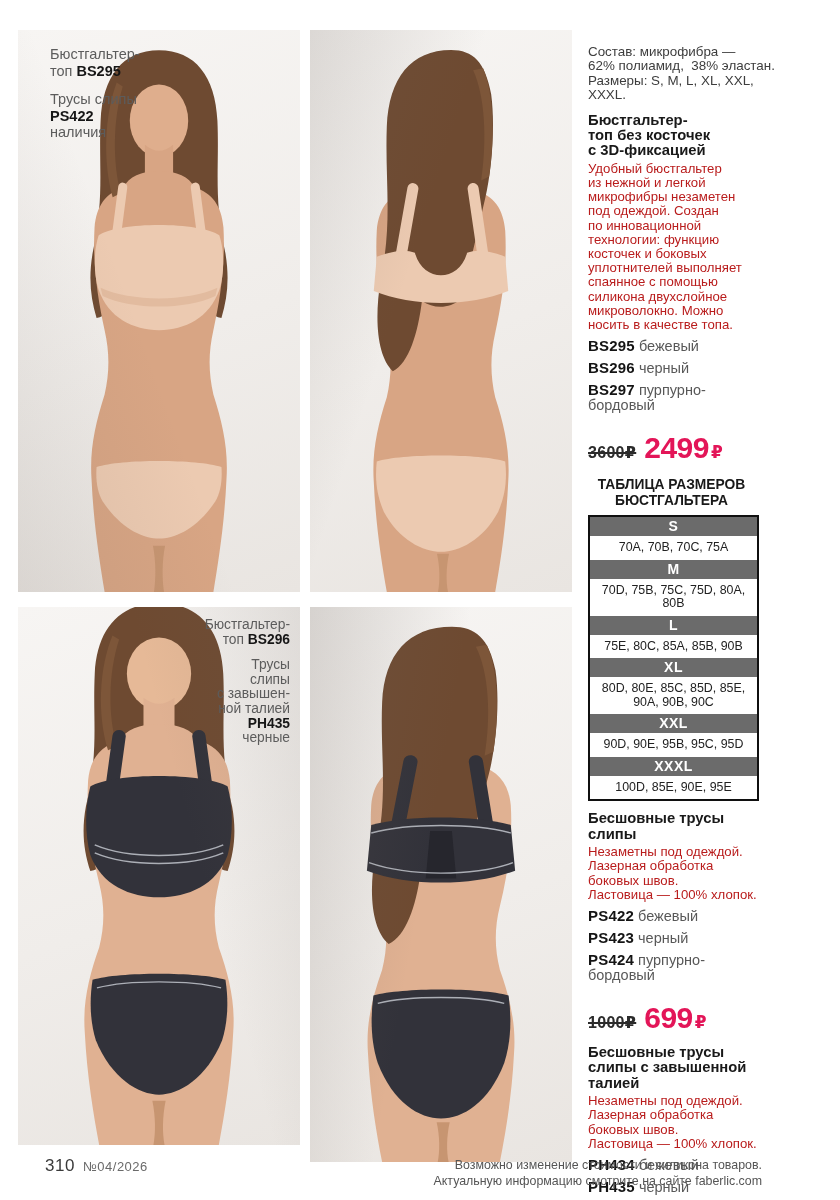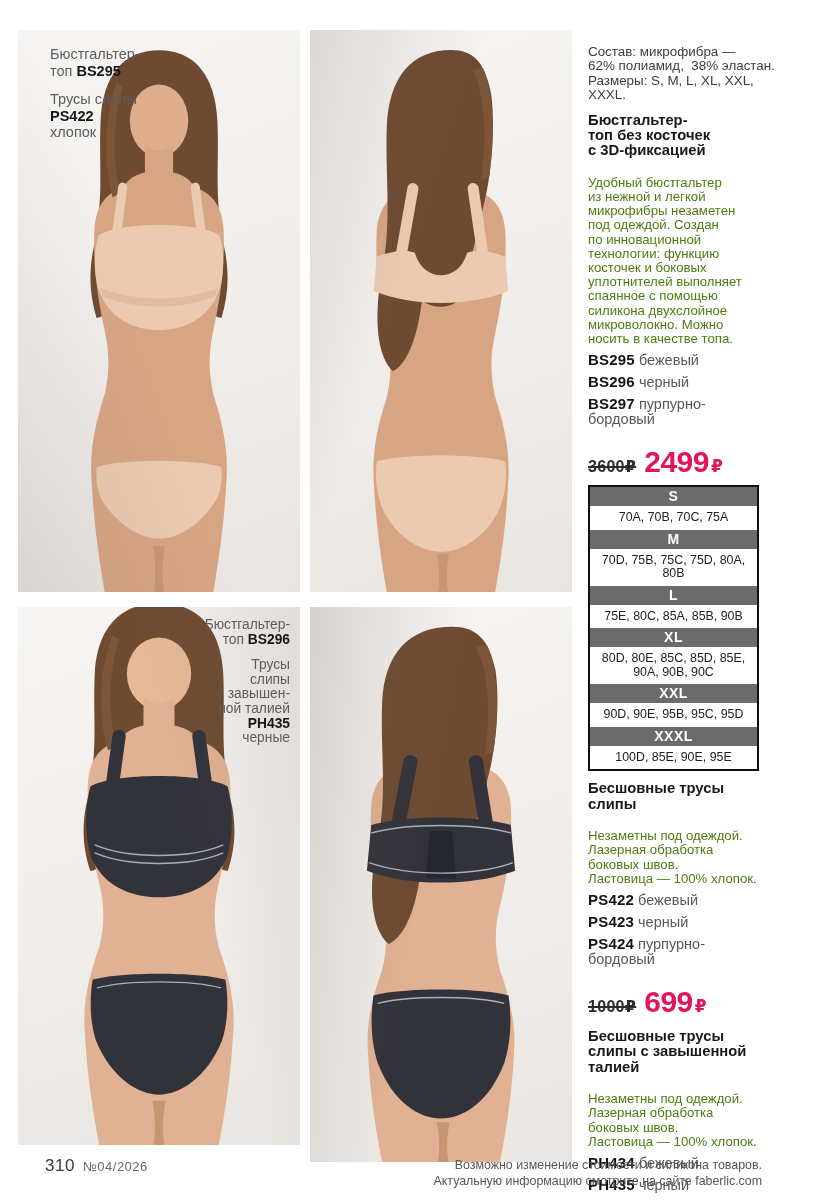--- a/index.html
+++ b/index.html
@@ -46,21 +46,21 @@
   .label-mid{right:550px;top:618px;text-align:right;font-size:13.8px;line-height:14.6px;}
   .label-mid .gap{height:11px;}
   .pre{white-space:pre;}
 
   
   .info{position:absolute;left:588px;top:35px;width:178px;}
   .banner{width:148px;height:44px;background:#e31558;color:#fff;font-weight:bold;
           font-size:27px;letter-spacing:.5px;line-height:44px;padding:0 8px;}
   .comp{margin-top:10px;font-size:13.4px;line-height:14.4px;white-space:pre;color:#3d3d3d;}
   .ttl{margin-top:10px;font-size:14.8px;line-height:15.4px;font-weight:bold;color:#191919;white-space:pre;}
-  .desc{margin-top:17px;font-size:13.2px;line-height:14.2px;white-space:pre;color:#4d7c0f;}
+  .desc{margin-top:3px;font-size:13.2px;line-height:14.2px;white-space:pre;color:#b91c1c;}
   .variant{margin-top:6px;font-size:14.5px;line-height:15px;color:#585858;}
   .variant b{color:#141414;font-size:15px;letter-spacing:.2px;margin-right:4px;}
   .price-row{margin-top:18px;display:flex;align-items:baseline;}
   .old-price{font-size:16px;font-weight:bold;color:#2b2b2b;text-decoration:line-through;
              text-decoration-thickness:2px;margin-right:8px;letter-spacing:.3px;}
   .new-price{font-size:30px;font-weight:bold;color:#e31558;letter-spacing:-.5px;}
   .cur{font-size:17px;font-weight:bold;color:#e31558;margin-left:2px;}
 
   .tbl-title{margin-top:12px;text-align:center;font-weight:bold;font-size:13.8px;line-height:16px;
              color:#191919;white-space:pre;width:167px;}
@@ -157,21 +157,21 @@
       </g>
     </svg>
   </div>
 
   <div class="plabel label-tl">
     <div><span>Бюстгальтер-</span></div>
     <div><span>топ </span><b>BS295</b></div>
     <div class="gap"></div>
     <div><span>Трусы слипы</span></div>
     <div><b>PS422</b></div>
-    <div><span>хлопок</span></div>
+    <div><span>наличия</span></div>
   </div>
 
   <div class="plabel label-mid">
     <div><span>Бюстгальтер-</span></div>
     <div><span>топ </span><b>BS296</b></div>
     <div class="gap"></div>
     <div class="pre">Трусы
 слипы
 с завышен-
 ной талией</div>
@@ -206,20 +206,22 @@
     <div class="variant"><b>BS295</b><span>бежевый</span></div>
     <div class="variant"><b>BS296</b><span>черный</span></div>
     <div class="variant"><b>BS297</b><span>пурпурно-бордовый</span></div>
 
     <div class="price-row">
       <span class="old-price">3600₽</span>
       <span class="new-price">2499</span>
       <span class="cur">₽</span>
     </div>
 
+    <div class="tbl-title">ТАБЛИЦА РАЗМЕРОВ
+БЮСТГАЛЬТЕРА</div>
 
     <div class="size-table">
       <div class="size-head">S</div>
       <div class="size-vals">70A, 70B, 70C, 75A</div>
       <div class="size-head">M</div>
       <div class="size-vals">70D, 75B, 75C, 75D, 80A, 80B</div>
       <div class="size-head">L</div>
       <div class="size-vals">75E,  80C, 85A, 85B, 90B</div>
       <div class="size-head">XL</div>
       <div class="size-vals">80D, 80E, 85C, 85D, 85E,

